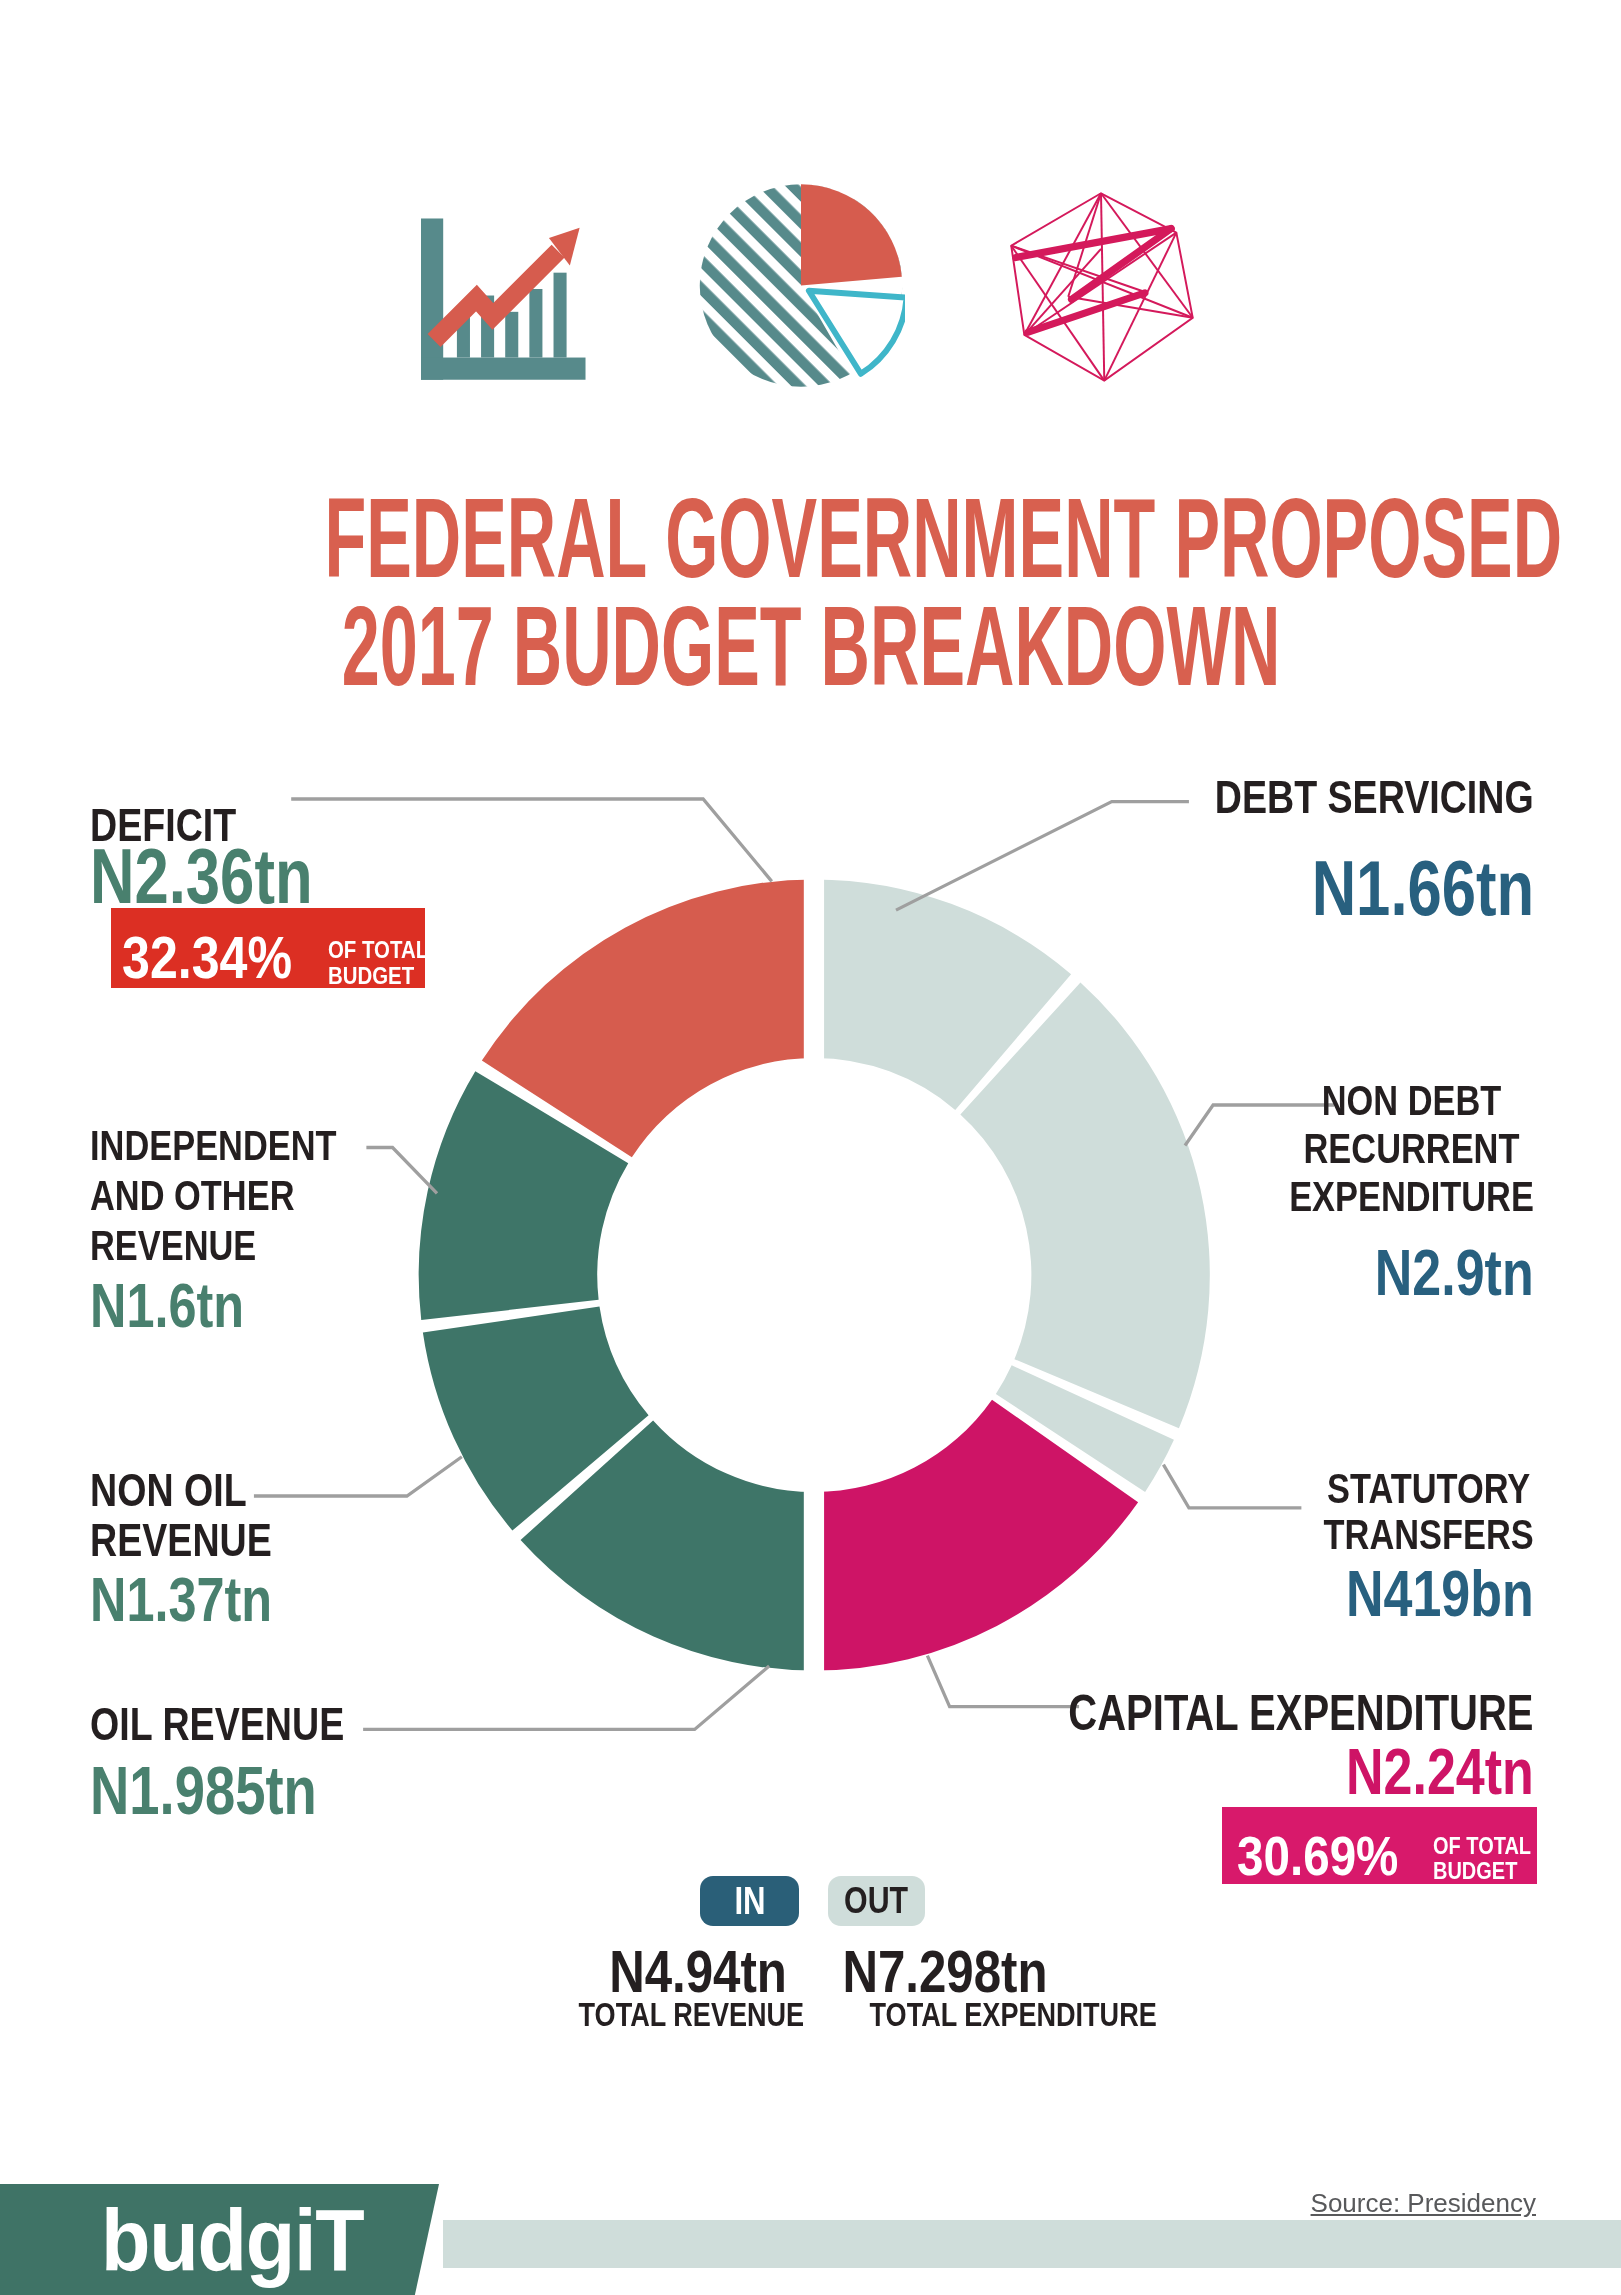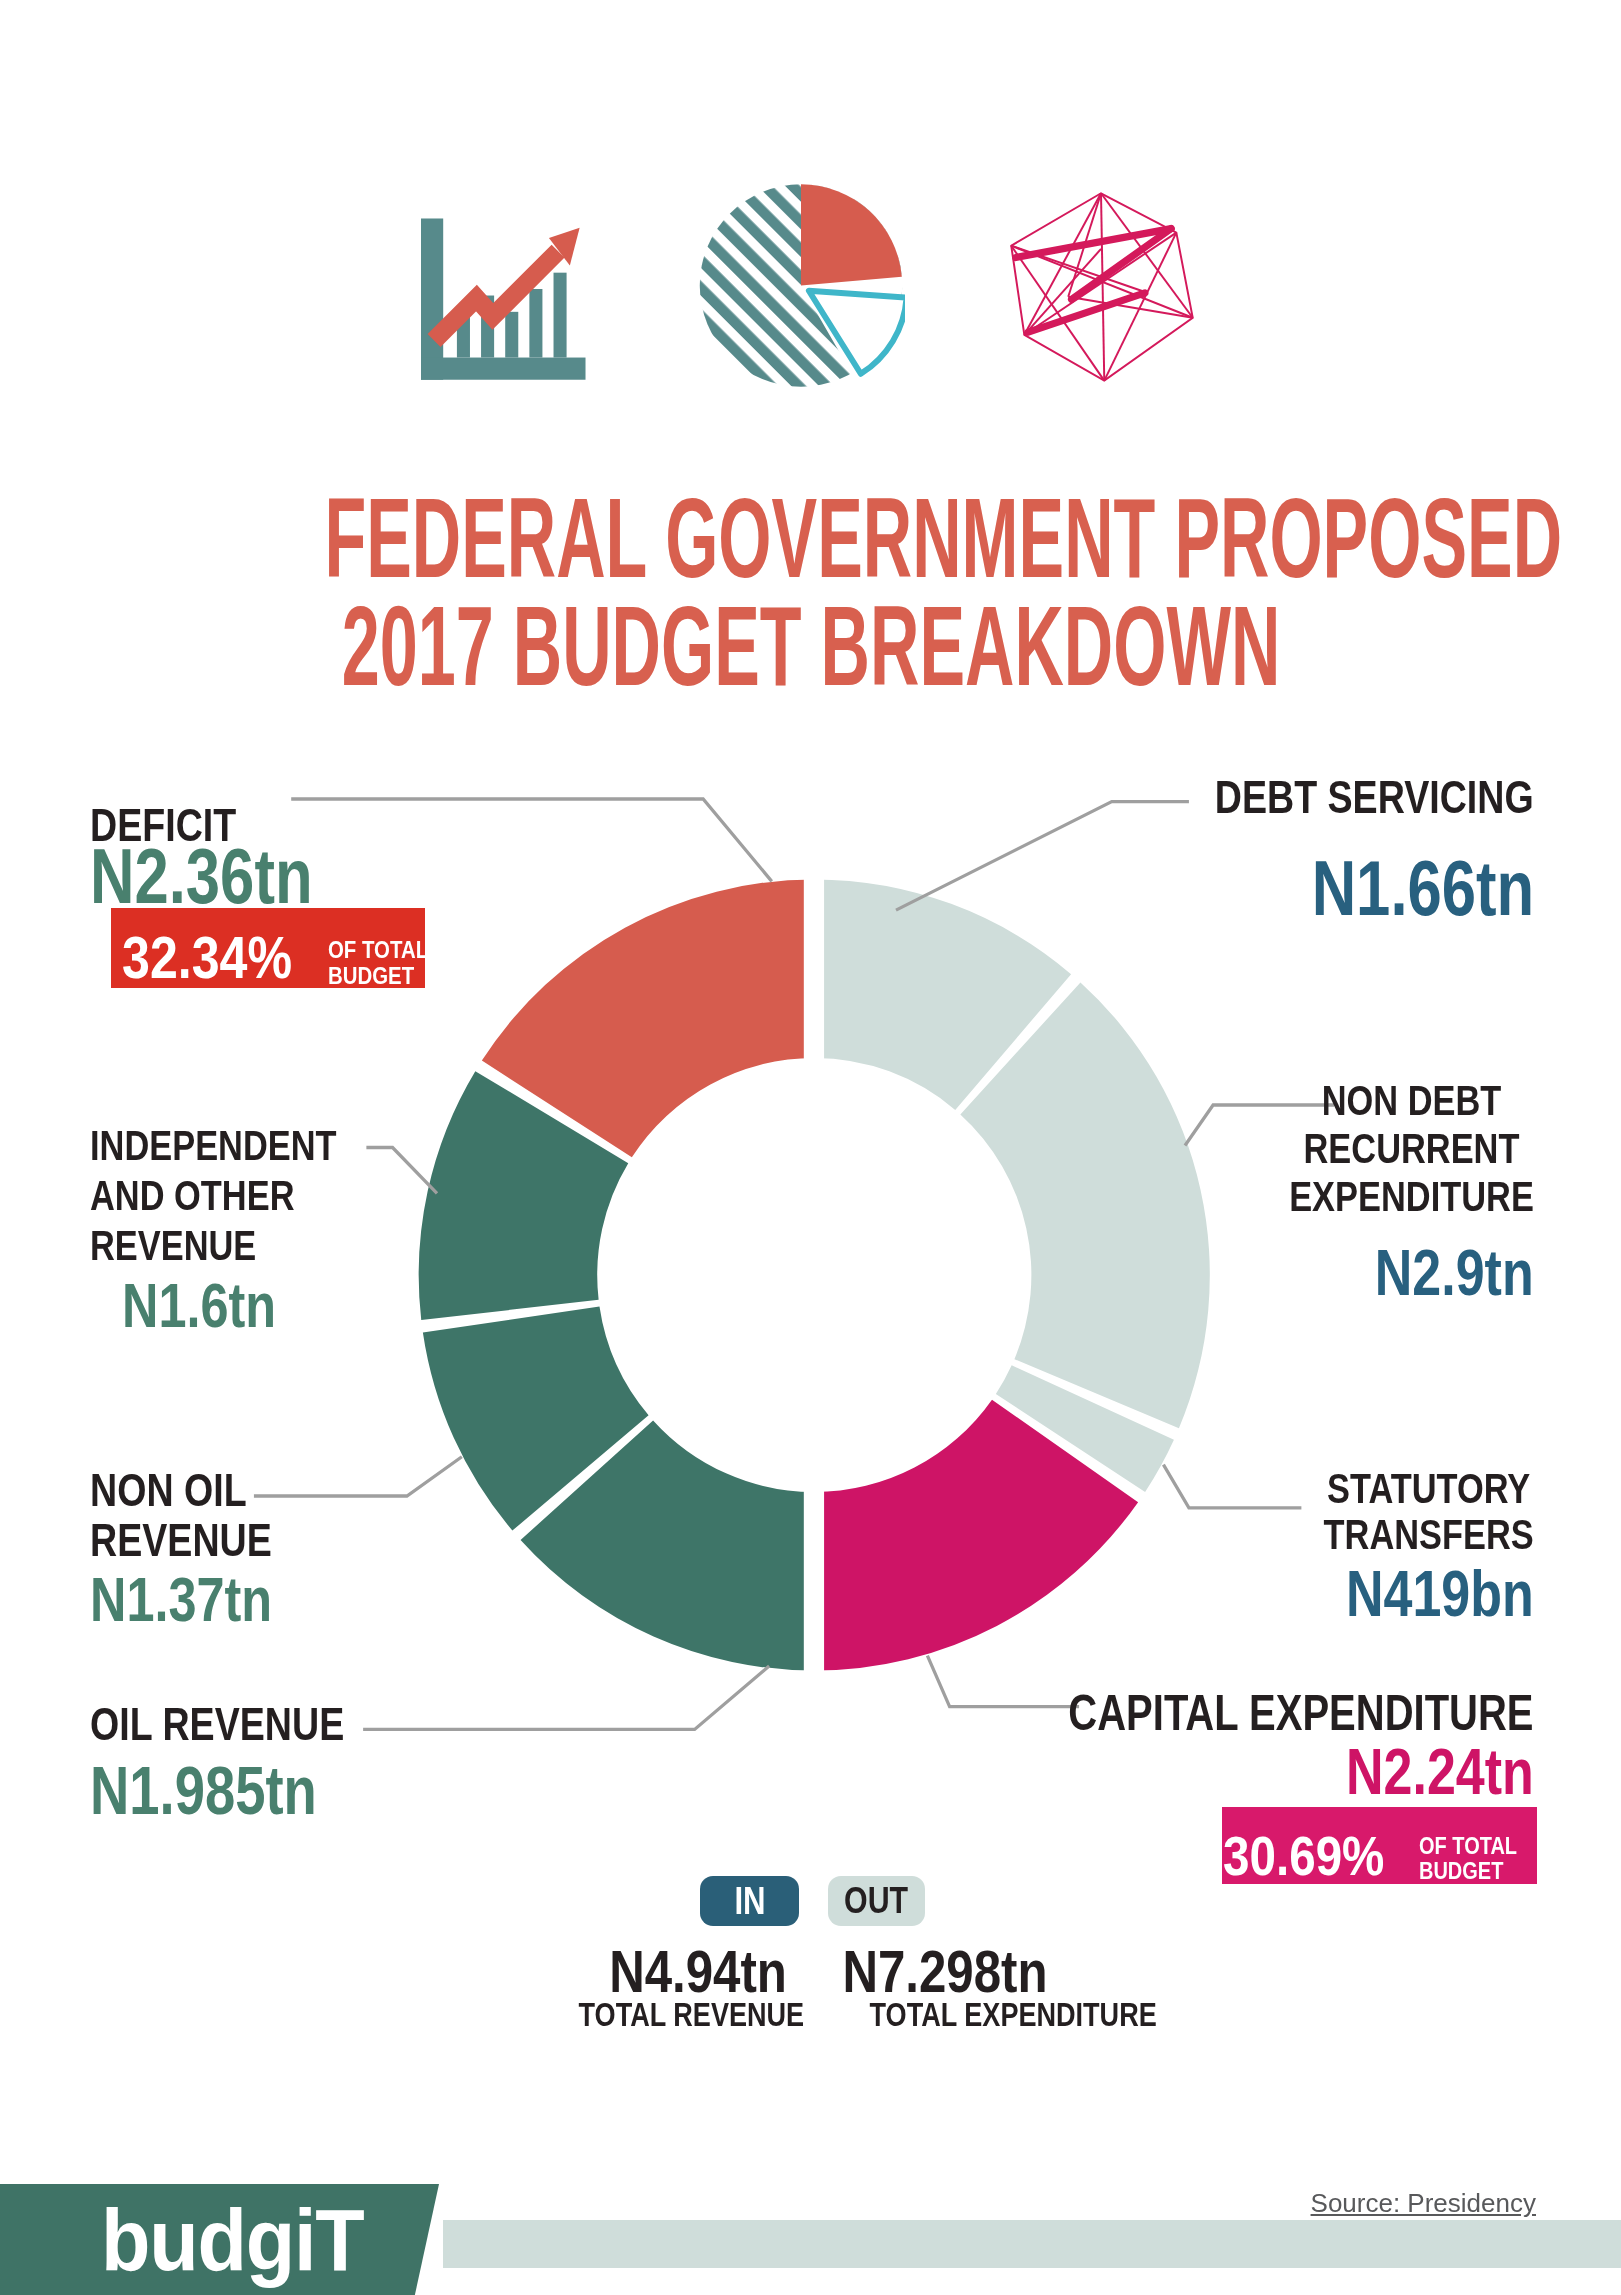--- a/index.html
+++ b/index.html
@@ -127,21 +127,21 @@
     </span>
   </div>
 
   <div class="abs left-block" style="top:1120px;">
     <div class="lbl cl" style="font-size:43px;line-height:50px;">
       <div>INDEPENDENT</div>
       <div>AND OTHER</div>
       <div>REVENUE</div>
     </div>
   </div>
-  <div class="abs left-block" style="top:1269px;margin-left:32px;">
+  <div class="abs left-block" style="top:1269px;">
     <div class="val cl" style="font-size:63px;color:#49806E;--sx:0.85;">N1.6tn</div>
   </div>
 
   <div class="abs left-block" style="top:1465px;">
     <div class="lbl cl" style="line-height:50px;">
       <div>NON OIL</div>
       <div>REVENUE</div>
     </div>
   </div>
   <div class="abs left-block" style="top:1563px;">
@@ -182,21 +182,21 @@
   <div class="abs right-block" style="top:1556px;">
     <div class="val cr" style="font-size:65px;color:#28607F;--sx:0.85;">N419bn</div>
   </div>
 
   <div class="abs right-block" style="top:1689px;">
     <div class="lbl cr" style="font-size:50px;">CAPITAL EXPENDITURE</div>
   </div>
   <div class="abs right-block" style="top:1734px;">
     <div class="val cr" style="font-size:65px;color:#CE1466;--sx:0.85;">N2.24tn</div>
   </div>
-  <div class="abs pct-box" style="left: 1222px; top: 1807px; width: 315px; height: 77px; padding-left: 1px; box-sizing: border-box; background: rgb(216, 25, 107);">
+  <div class="abs pct-box" style="left: 1222px; top: 1807px; width: 315px; height: 77px; padding-left: 15px; box-sizing: border-box; background: rgb(216, 25, 107);">
     <span class="pct-big" style="font-size:56px;line-height:56px;">30.69%</span>
     <span class="pct-sub" style="font-size:23.5px;line-height:25px;">
       <span>OF TOTAL</span><br>
       <span>BUDGET</span>
     </span>
   </div>
 
   <div class="abs badge" style="left:700px;top:1876px;width:99px;height:50px;background:#2A5F78;">
     <span class="cc" style="color:#fff;font-size:38px;font-weight:bold;">IN</span>
   </div>

